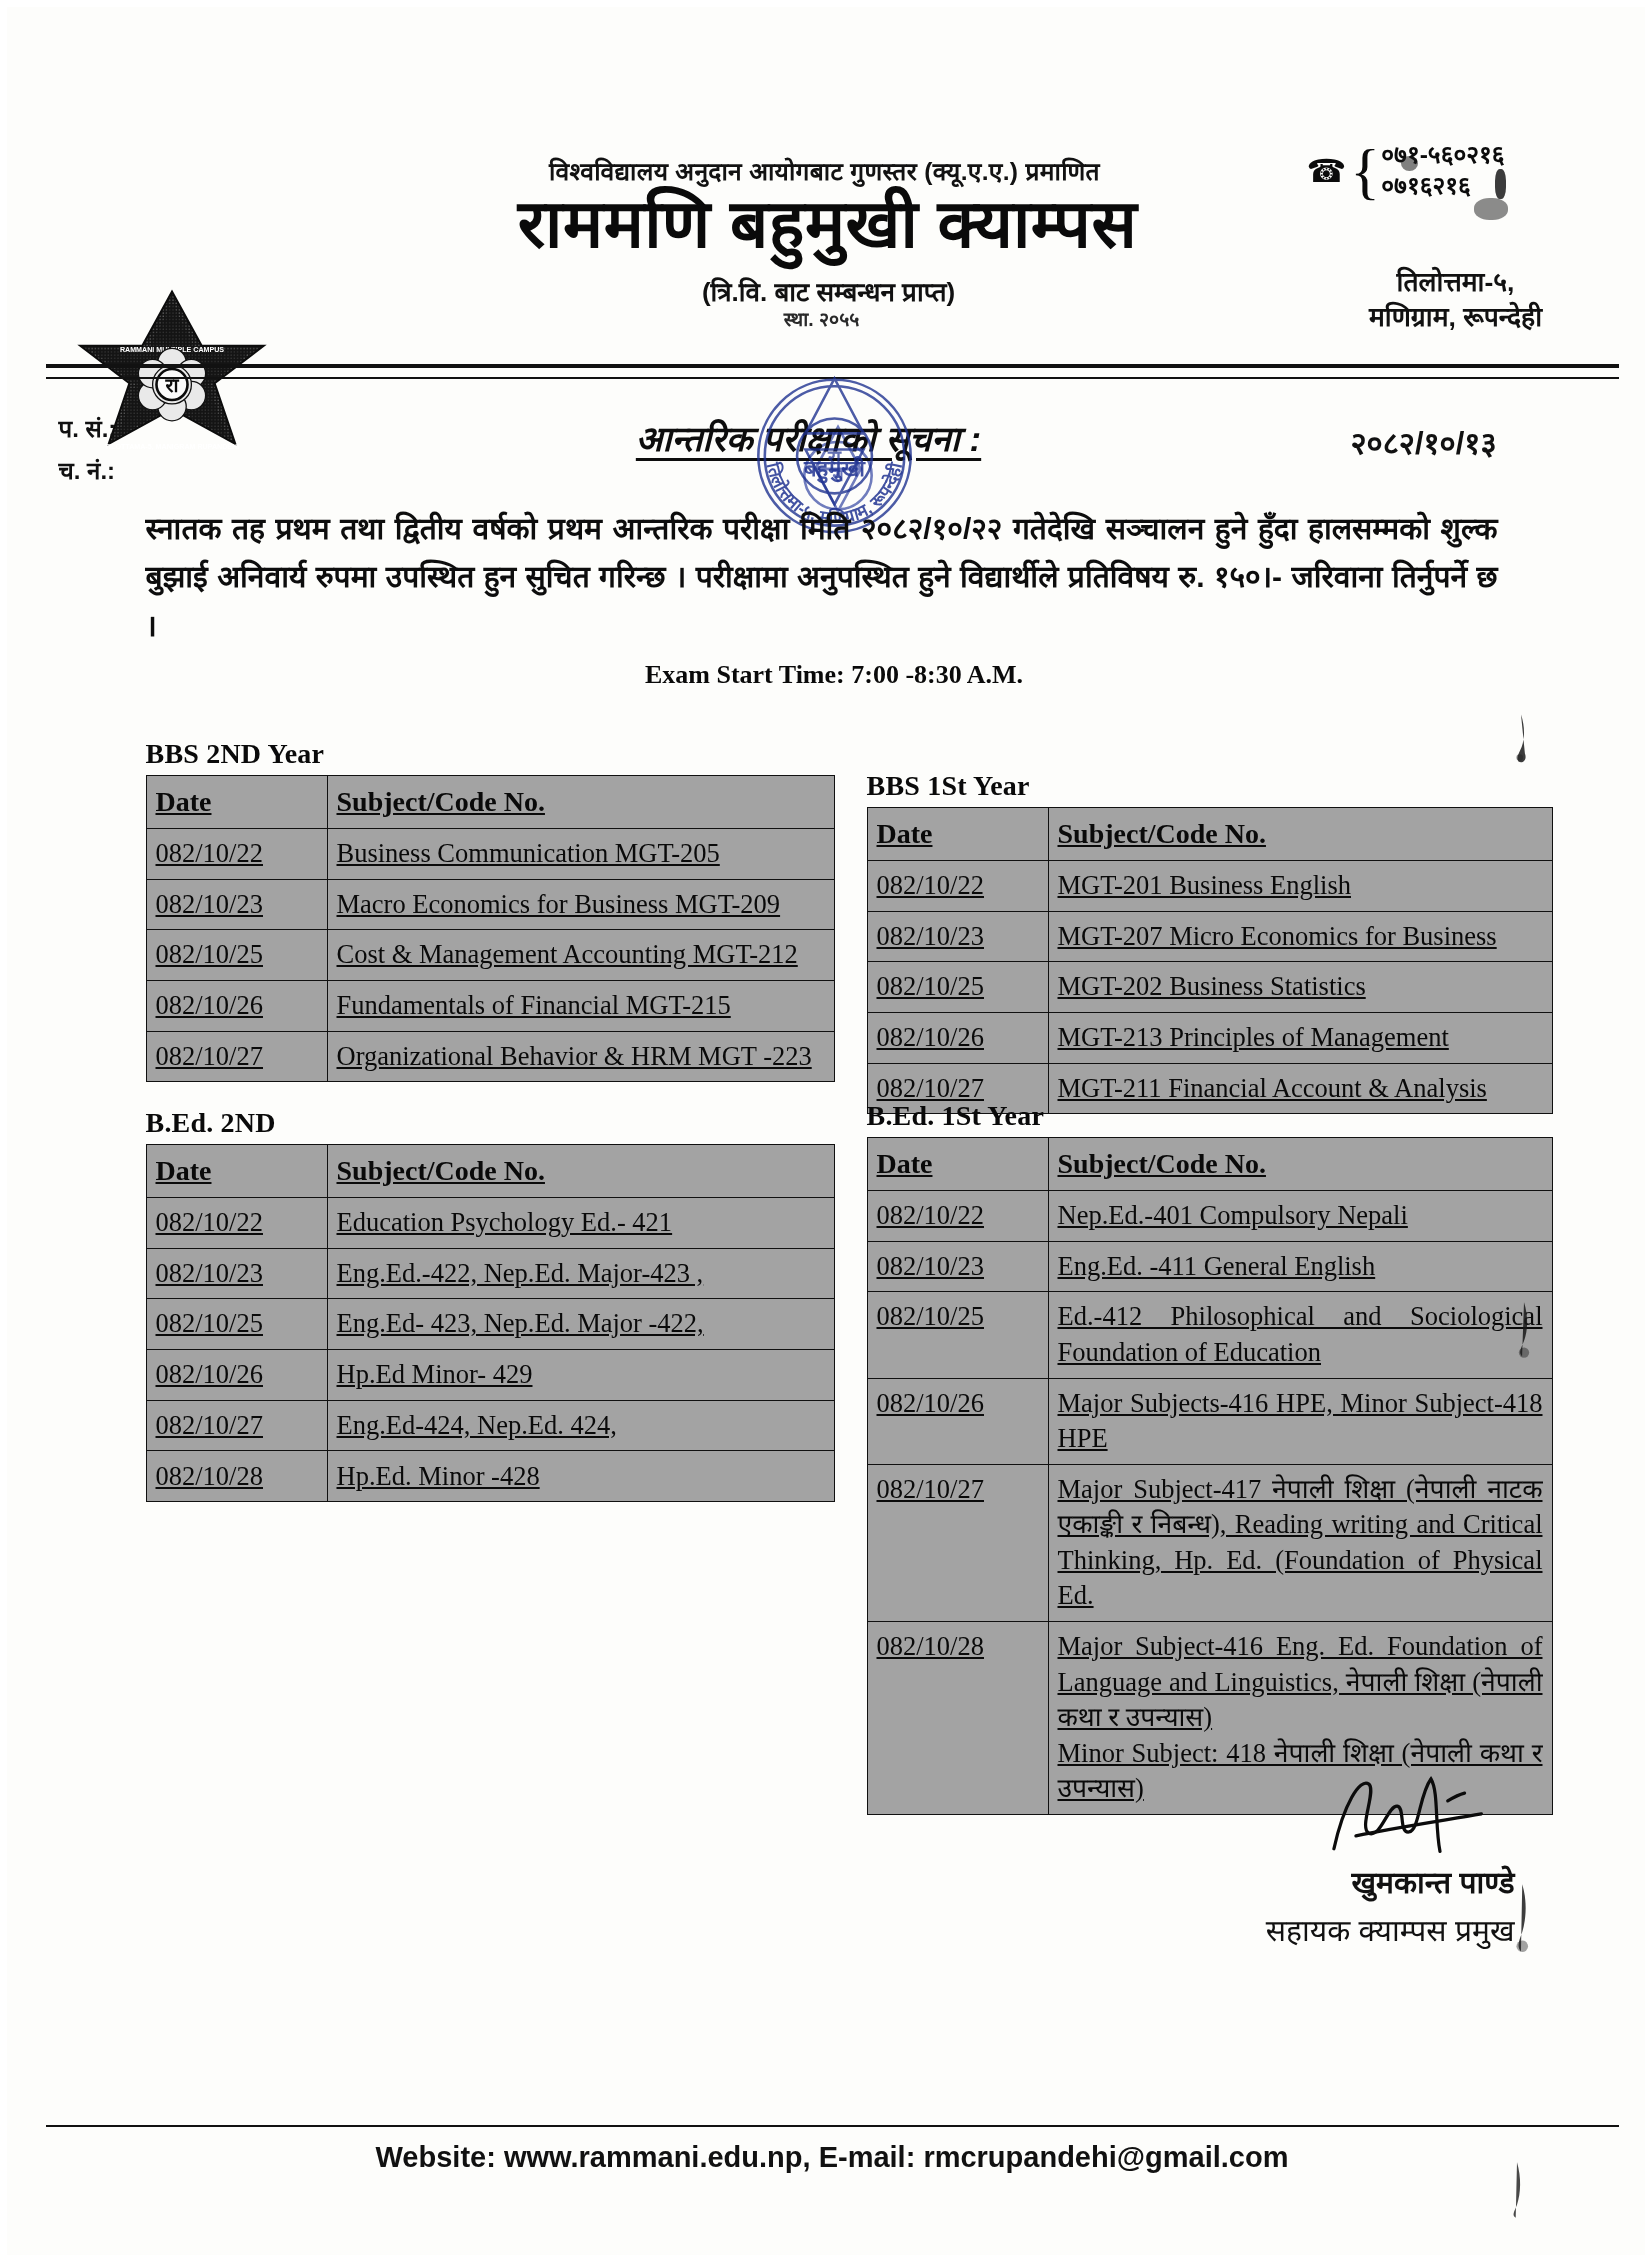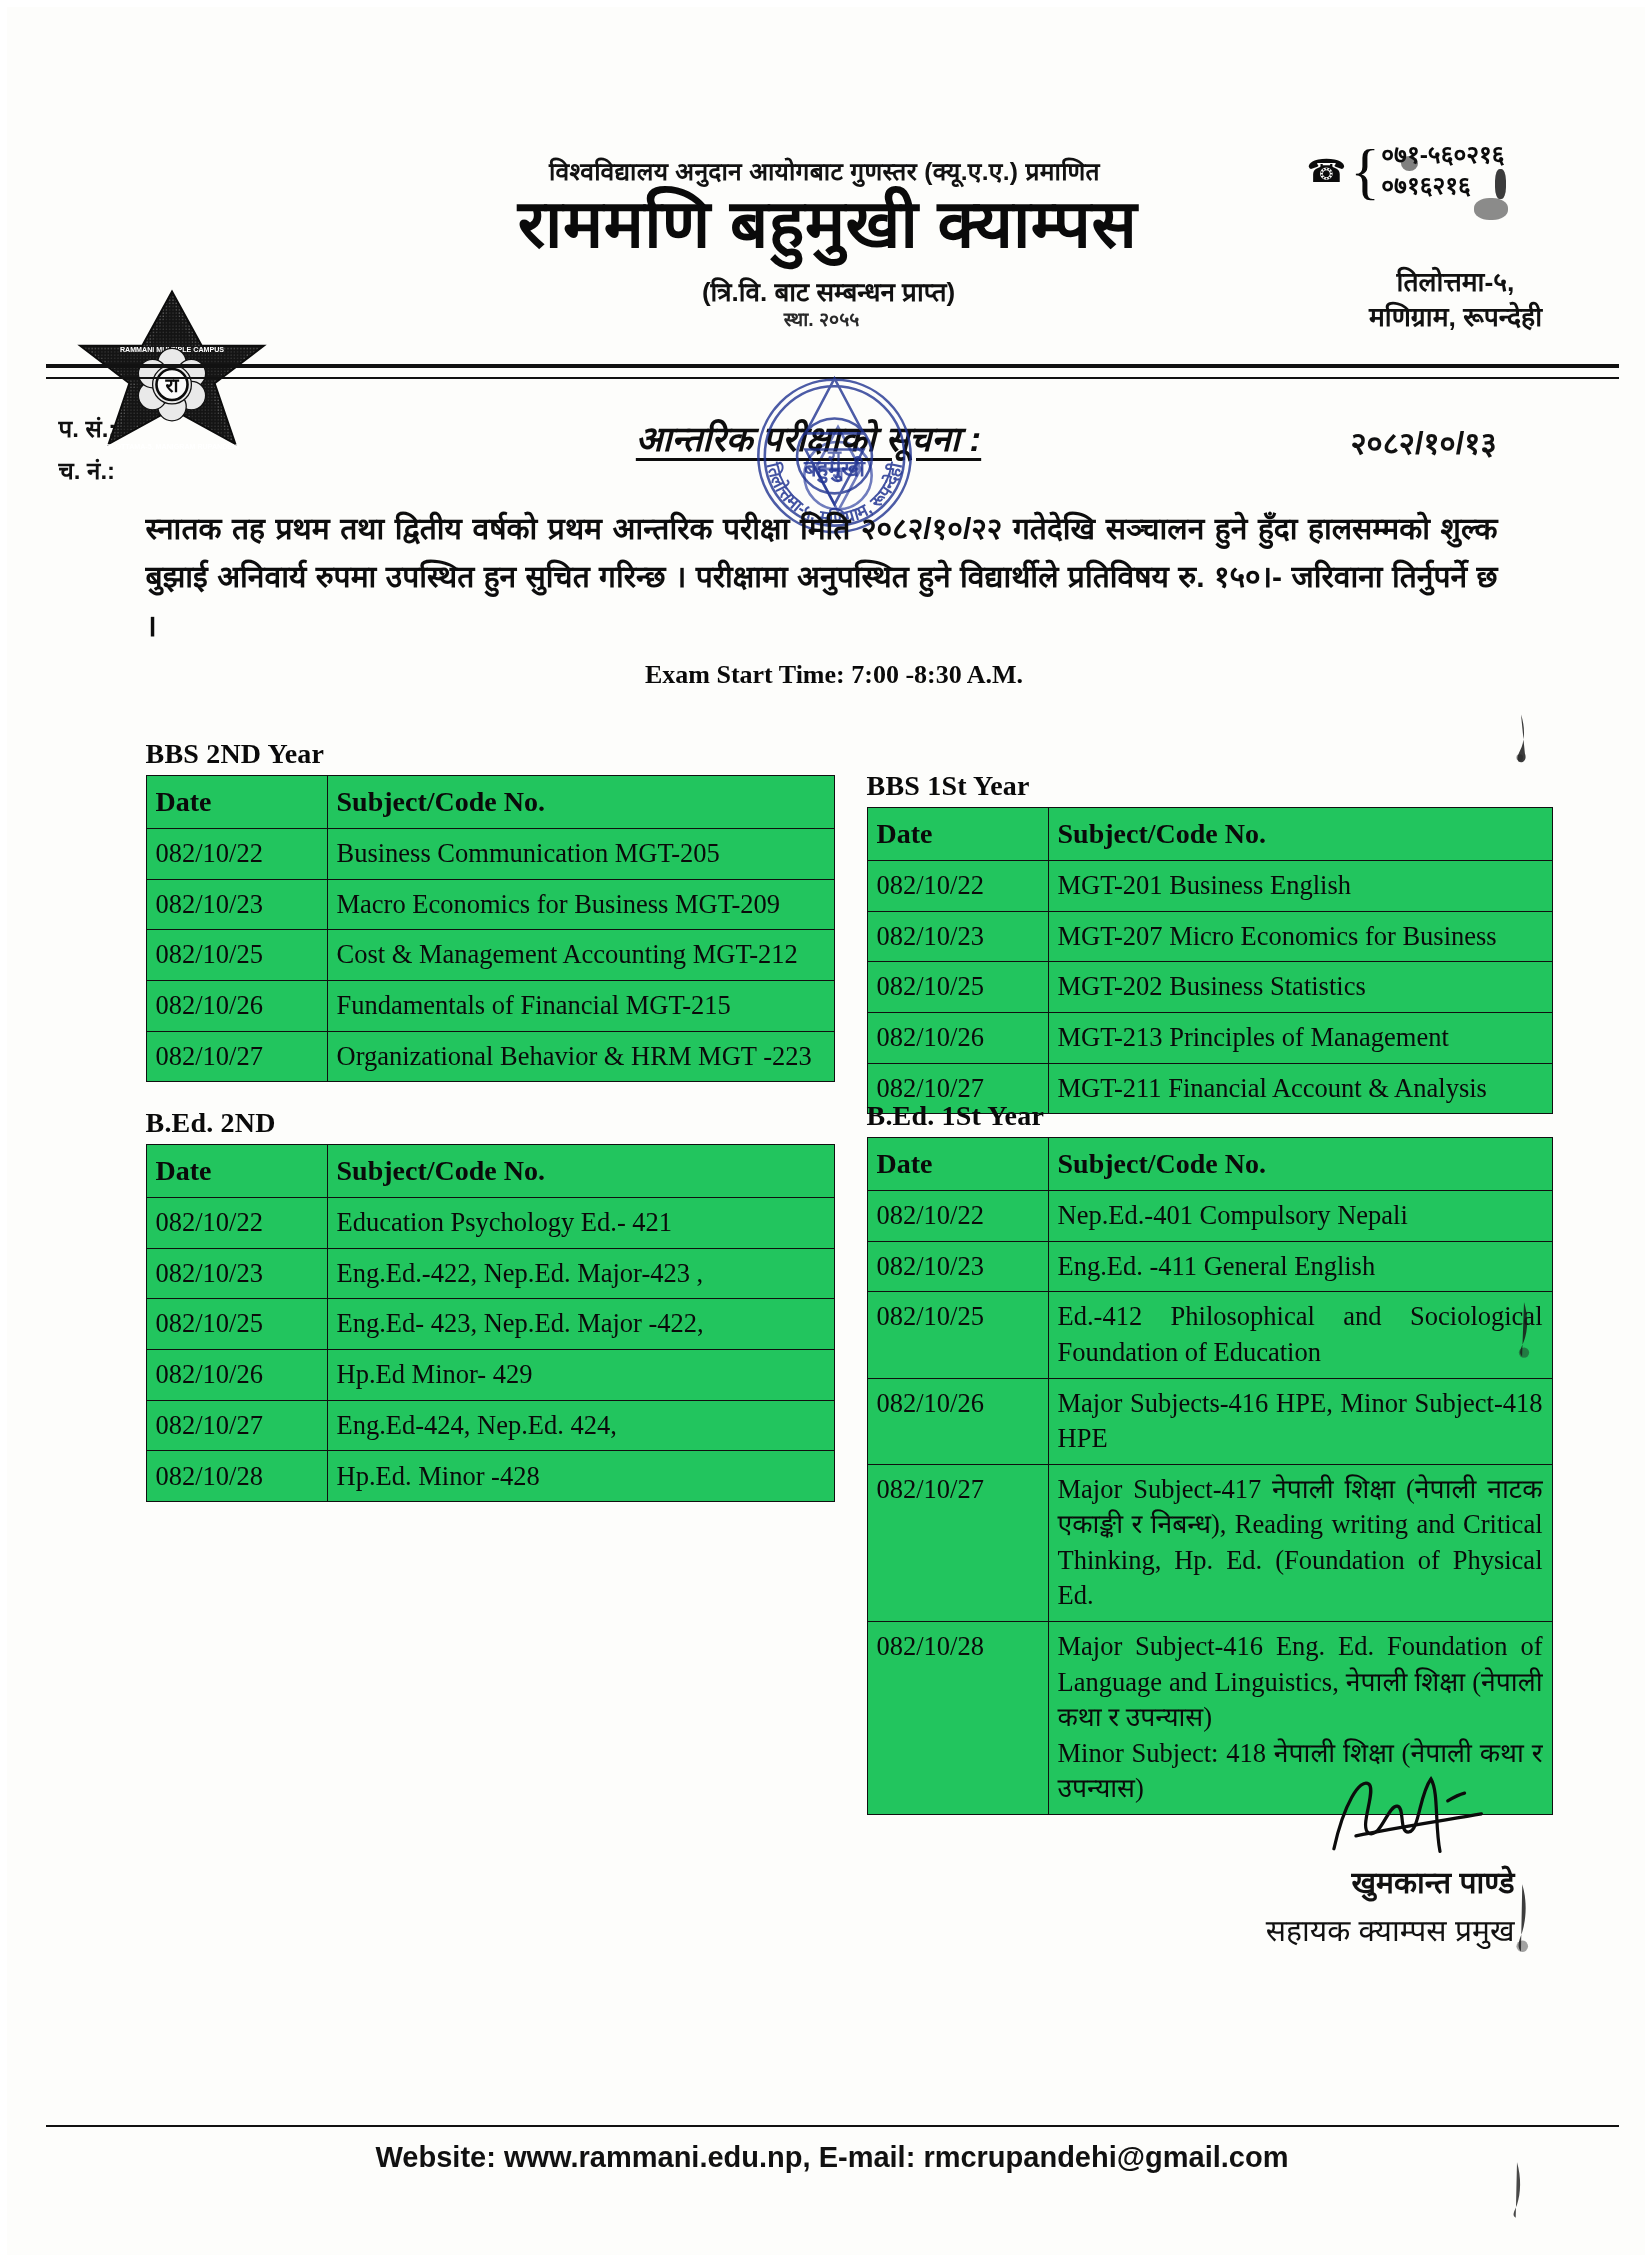--- a/index.html
+++ b/index.html
@@ -91,22 +91,22 @@
     font-family:"Liberation Serif",serif;font-weight:bold;font-size:26px;color:#0a0a0a;
   }
 
   
   .tbl-block{position:absolute;}
   .tbl-caption{
     font-family:"Liberation Serif",serif;font-weight:bold;font-size:28px;
     color:#0a0a0a;margin-bottom:5.8px;letter-spacing:0.2px;
   }
   table.sched{
-    border-collapse:collapse;width:100%;background:#22c55e;
-    font-family:"Liberation Serif",serif;color:#0a0a0a;
+    border-collapse:collapse;width:100%;background:#a3a3a3;
+    font-family:"Liberation Serif",serif;color:#0a0a0a;text-decoration:underline;
   }
   table.sched th,table.sched td{
     border:1.9px solid #101010;padding:7.1px 9px;vertical-align:top;
     font-size:26.5px;line-height:1.34;font-weight:normal;
   }
   table.sched th{font-weight:bold;font-size:28px;text-align:left;}
   table.sched td.dt{white-space:nowrap;width:162px;}
   .hdr-row th{padding-bottom:34px;}
   .tall td{padding-bottom:36px;}
   .just td.sub{text-align:justify;}

